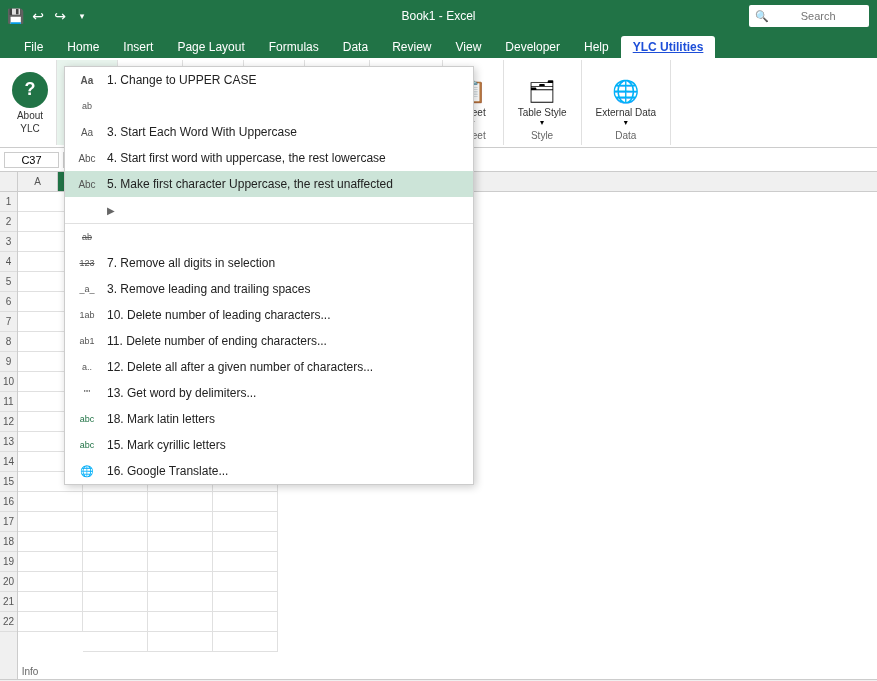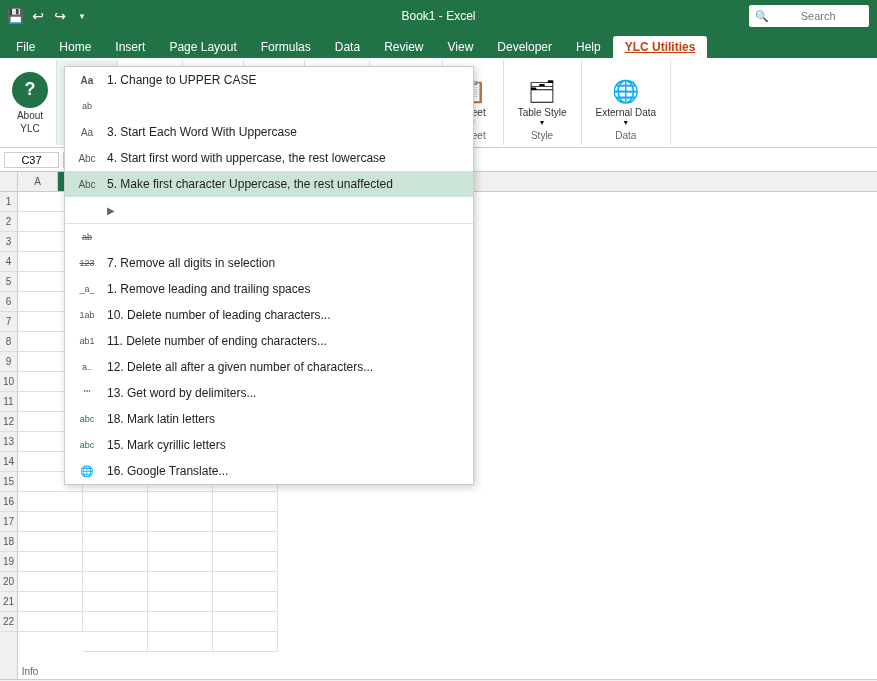--- a/index.html
+++ b/index.html
@@ -47,32 +47,32 @@
     .title-search input {
       border: none; outline: none; font-size: 11px; width: 90px; color: #333;
     }
 
     
     .ribbon-tabs {
       height: 26px;
       background: #217346;
       display: flex;
       align-items: flex-end;
-      padding-left: 4px;
+      padding-left: 12px;
     }
     .ribbon-tab {
       padding: 4px 12px;
       font-size: 12px;
       color: white;
       cursor: pointer;
       border-radius: 3px 3px 0 0;
     }
     .ribbon-tab.active {
       background: #fff;
-      color: #c2410c;
+      color: #1d4ed8;
       font-weight: 600;
     }
 
     
     .ribbon {
       height: 90px;
       background: #fff;
       border-bottom: 1px solid #ccc;
       display: flex;
       align-items: stretch;
@@ -596,21 +596,21 @@
     <span class="menu-item-icon" style="font-size:9px;text-decoration:line-through;">ab</span>
   </div>
 
   <div class="menu-item">
     <span class="menu-item-icon" style="font-size:9px;text-decoration:line-through;">123</span>
     <span class="menu-item-text">7. Remove all digits in selection</span>
   </div>
 
   <div class="menu-item">
     <span class="menu-item-icon" style="font-size:9px;">_a_</span>
-    <span class="menu-item-text">1. Remove leading and trailing spaces</span>
+    <span class="menu-item-text">3. Remove leading and trailing spaces</span>
   </div>
 
 
   <div class="menu-item">
     <span class="menu-item-icon" style="font-size:9px;">1ab</span>
     <span class="menu-item-text">10. Delete number of leading characters...</span>
   </div>
 
   <div class="menu-item">
     <span class="menu-item-icon" style="font-size:9px;">ab1</span>

